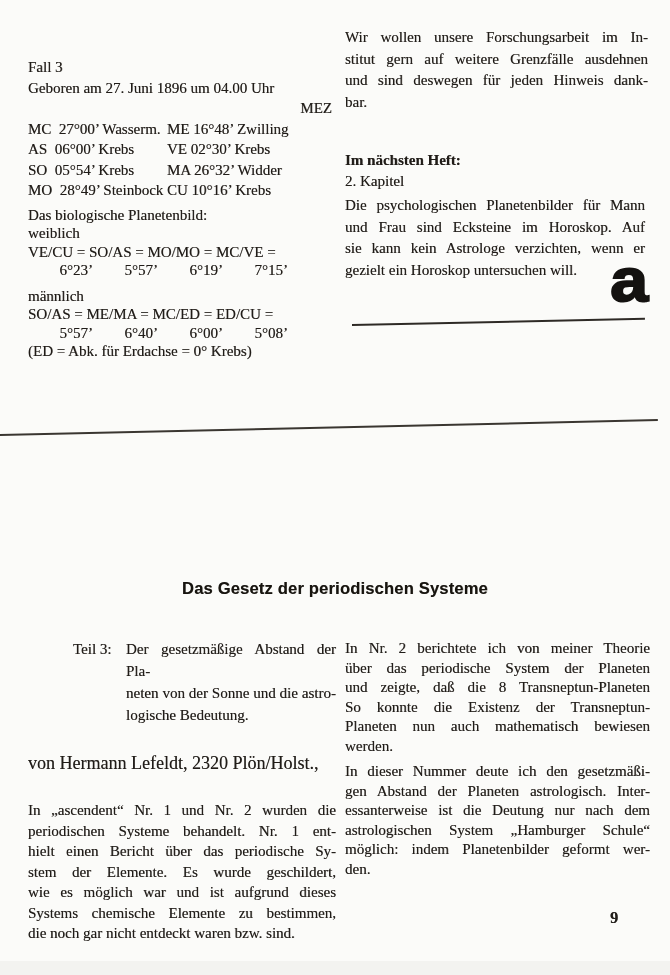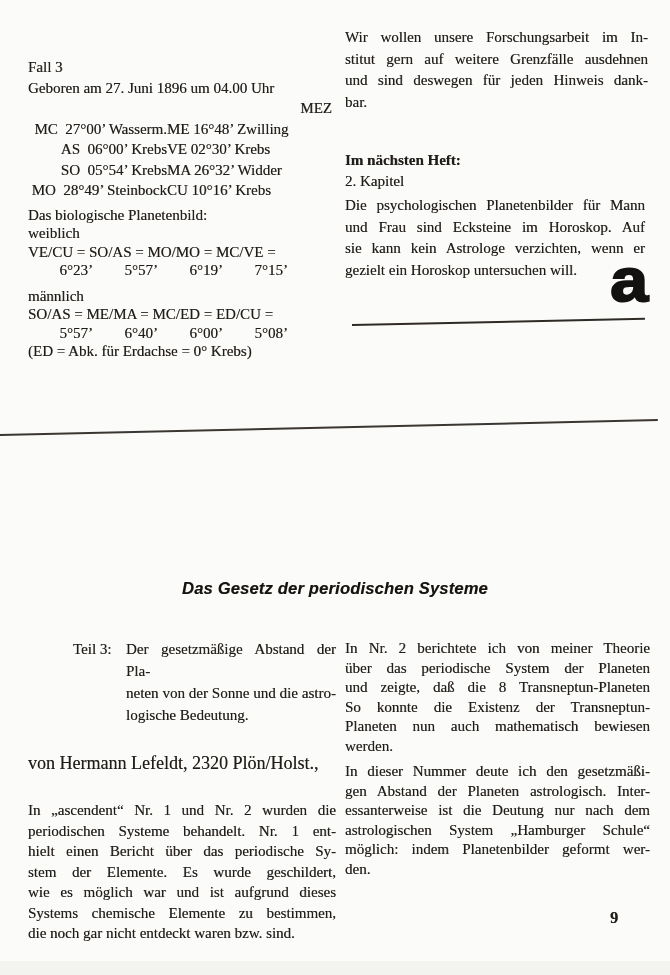--- a/index.html
+++ b/index.html
@@ -17,21 +17,21 @@
   .abs { position: absolute; }
 
   
   .tline { text-align: justify; text-align-last: justify; line-height: inherit; }
   .tline-last { text-align-last: left; }
 
   
   .case-block { left: 28px; top: 37px; width: 306px; line-height: 20.5px; margin-top: 20px; }
   .mez-line { text-align: right; padding-right: 2px; }
   .pos-row { display: flex; }
-  .pos-left { flex: 0 0 139px; white-space: pre; text-align: right; }
+  .pos-left { flex: 0 0 139px; white-space: pre; }
   .pos-right { flex: 1; white-space: pre; }
 
   .pb-block { margin-top: 5px; line-height: 18.5px; }
   .male-group { margin-top: 7px; }
   .formula { white-space: pre; }
   .vals .rcell { display: inline-block; width: 65px; white-space: pre; text-align: right; }
 
   
   .tr-col { left: 345px; top: 27px; width: 303px; line-height: 21.5px; }
   .next-issue { margin-top: 37px; position: relative; line-height: 21px; }
@@ -143,21 +143,21 @@
           <div class="tline">sie kann kein Astrologe verzichten, wenn er</div>
           <div class="tline tline-last">gezielt ein Horoskop untersuchen will.</div>
         </div>
     </div>
     <div class="logo-a">a</div>
   </section>
 
   <div class="abs rule-right"></div>
   <div class="abs rule-full"></div>
 
-  <h1 class="abs article-heading" style="margin:0;font-style:italic;">Das Gesetz der periodischen Systeme</h1>
+  <h1 class="abs article-heading" style="margin:0;">Das Gesetz der periodischen Systeme</h1>
 
   <section class="abs bl-col">
     <div class="teil-row">
       <span class="teil-label">Teil 3:</span>
       <span class="teil-title">
           <div class="tline">Der gesetzmäßige Abstand der Pla-</div>
           <div class="tline">neten von der Sonne und die astro-</div>
           <div class="tline tline-last">logische Bedeutung.</div>
         </span>
     </div>

